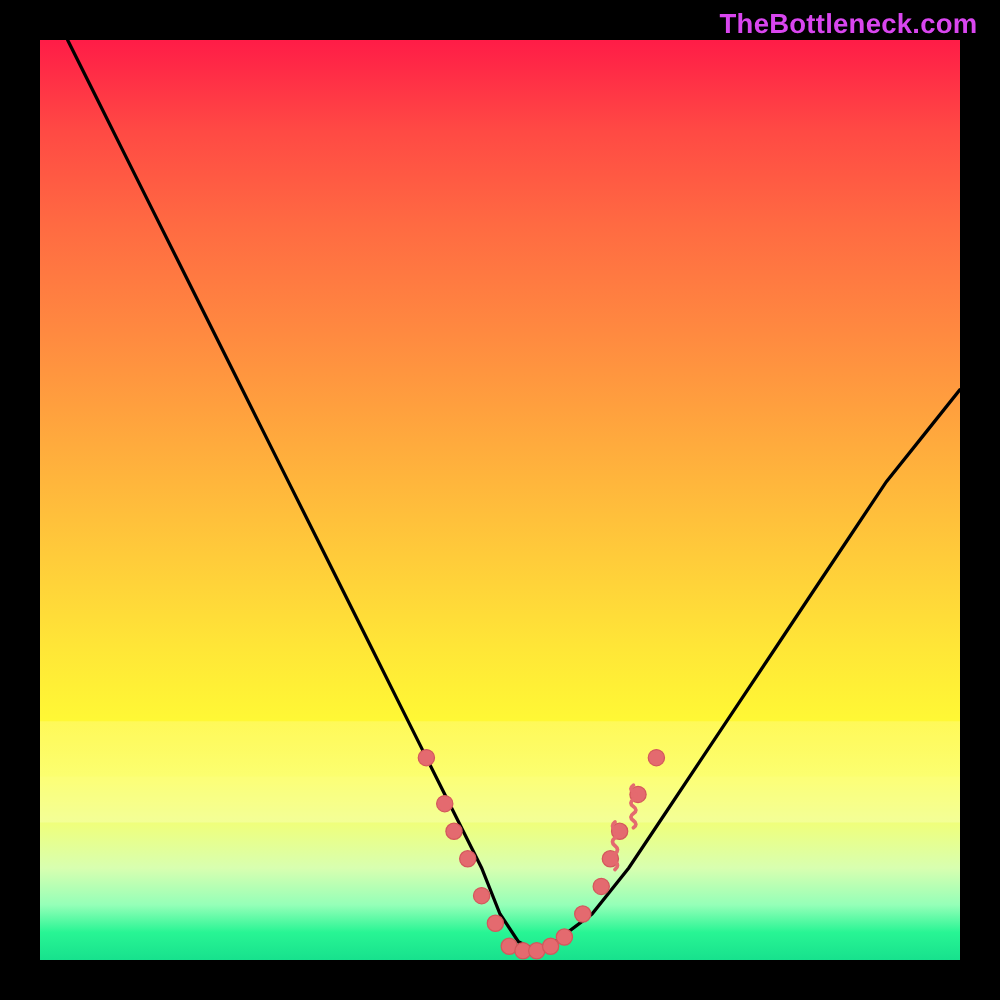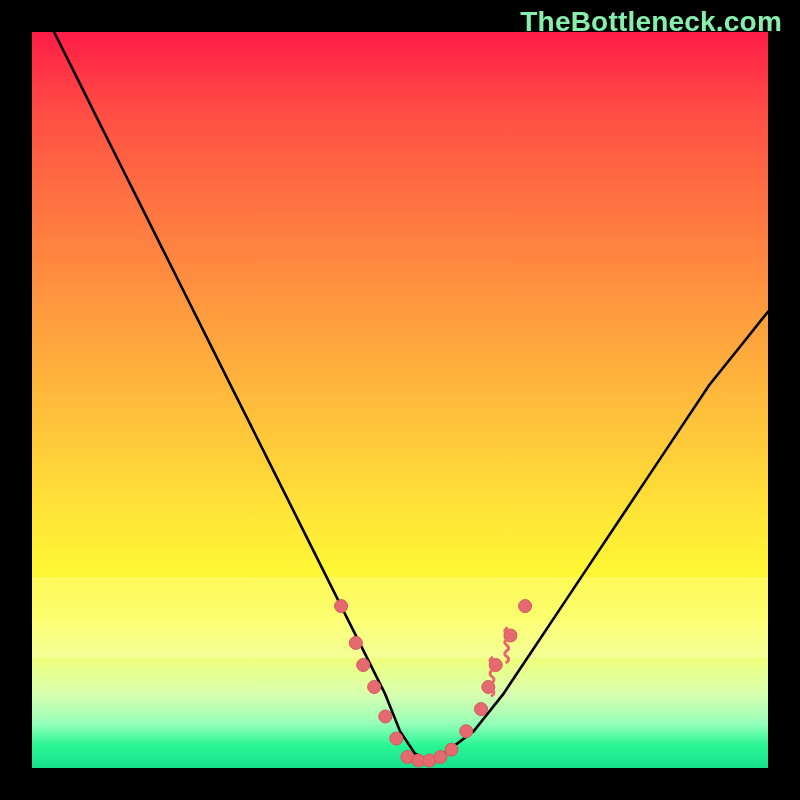--- a/index.html
+++ b/index.html
@@ -47,22 +47,22 @@
     position: absolute;
     left: 0;
     width: 100%;
     background: rgba(255,255,255,0.18);
     pointer-events: none;
   }
   .watermark {
     position: absolute;
     top: 6px;
     right: 18px;
-    color: #86efac;
-    font-size: 28px;
+    color: #d946ef;
+    font-size: 22px;
     font-weight: 600;
     letter-spacing: 0.2px;
     user-select: none;
   }
   svg.curve {
     position: absolute;
     inset: 0;
     width: 100%;
     height: 100%;
     pointer-events: none;

